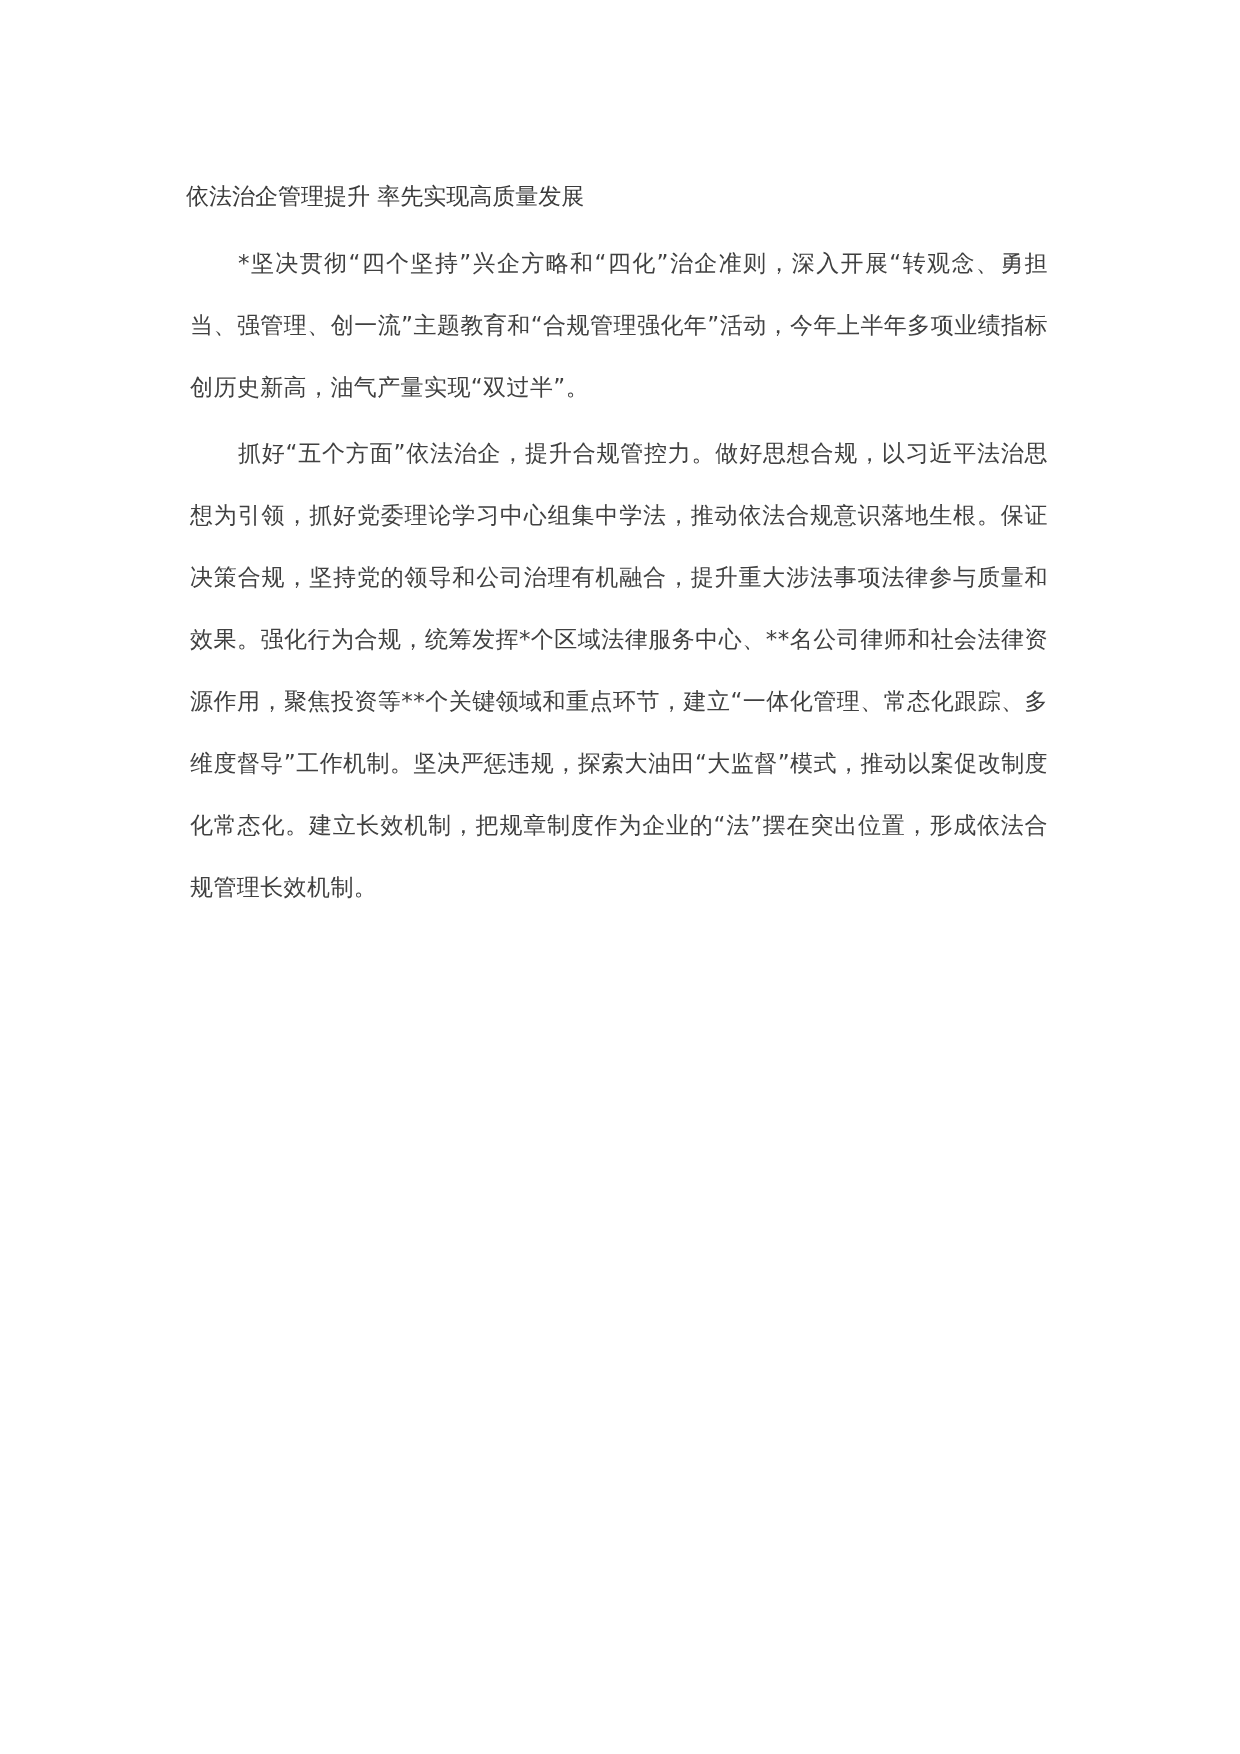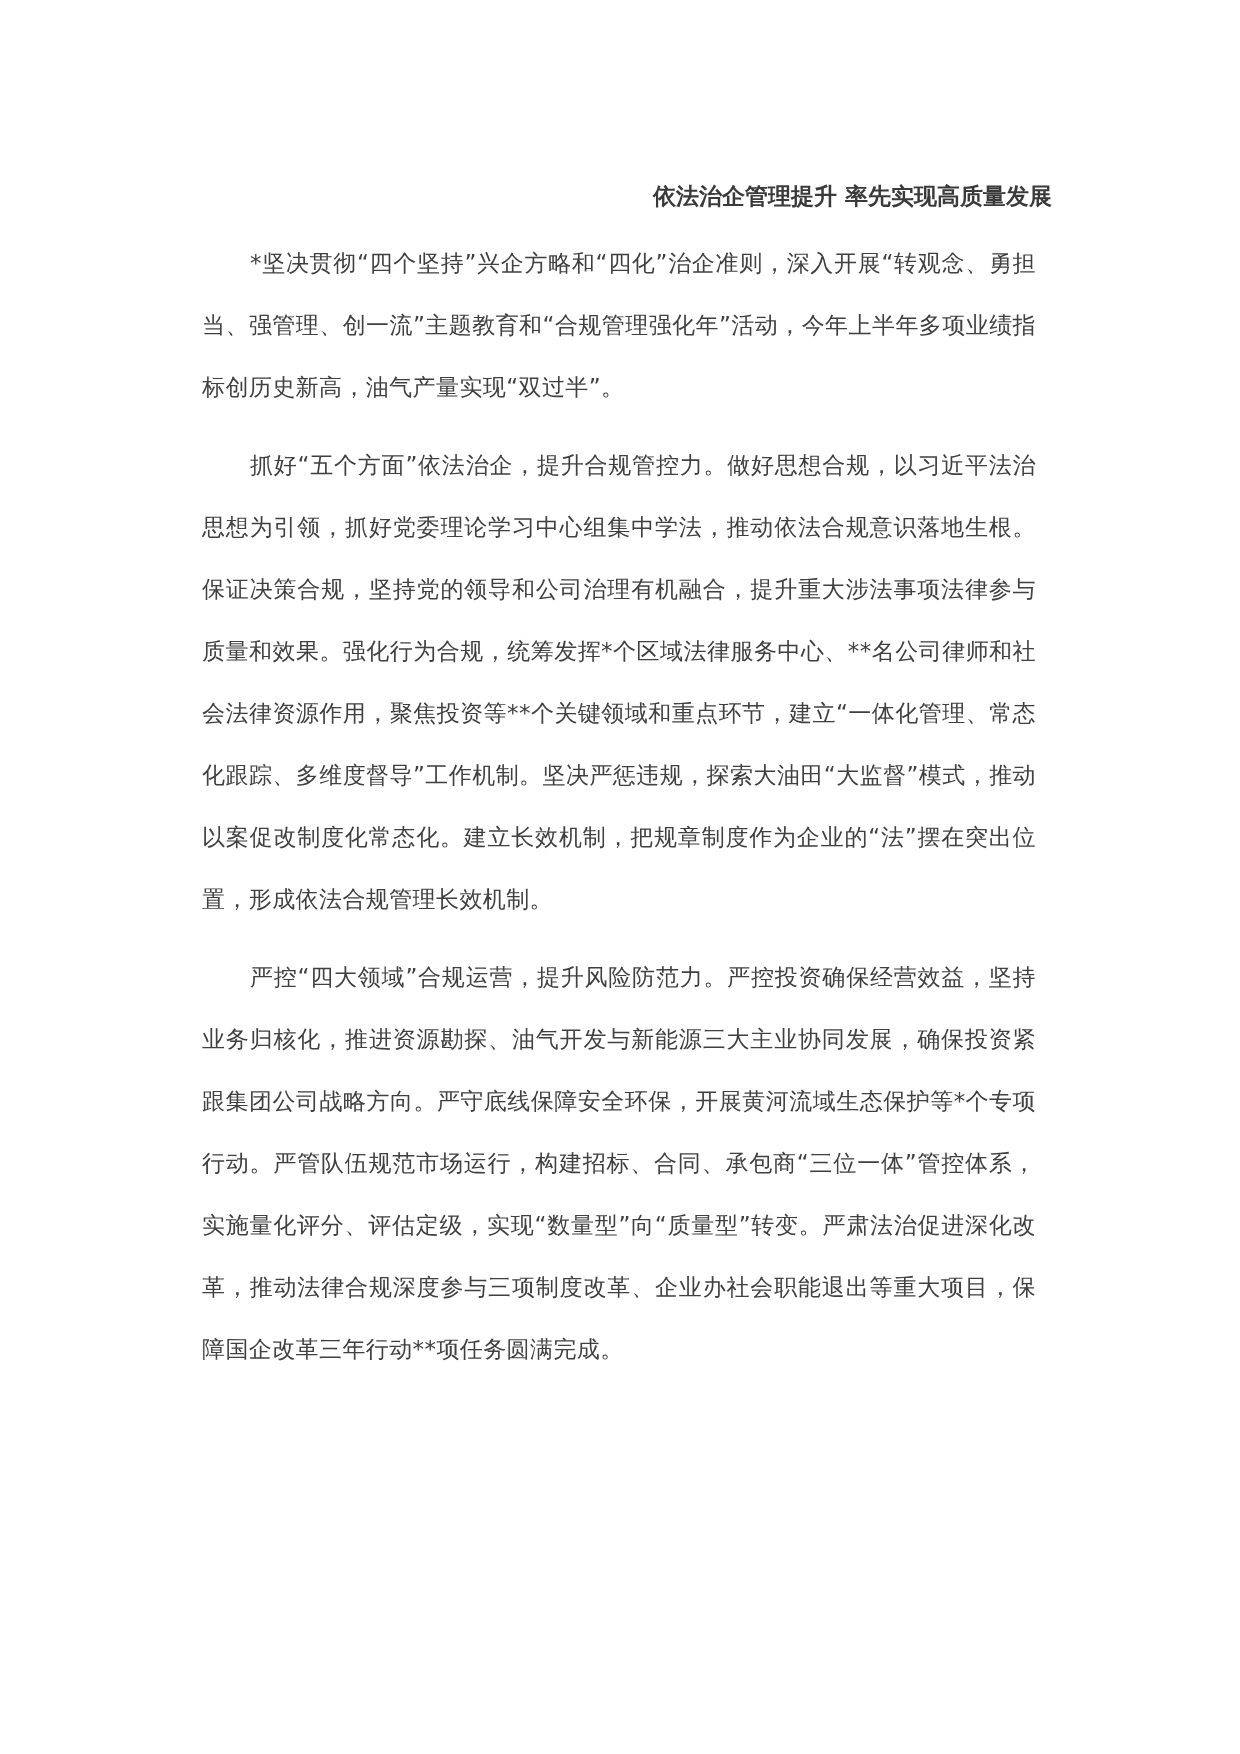--- a/index.html
+++ b/index.html
@@ -15,39 +15,38 @@
       font-family: "DejaVu Sans", "Liberation Sans", sans-serif;
       color: #404040;
     }
     .page {
       position: absolute;
       left: 186px;
       top: 178px;
       width: 866px;
     }
     .title {
-      text-align: right;
+      text-align: left;
       font-size: 23px;
-      font-weight: bold;
+      font-weight: normal;
       color: #3a3a3a;
       line-height: 36px;
       margin: 0 0 18px 0;
       letter-spacing: 0px;
     }
     .para {
       font-size: 23px;
       line-height: 62px;
-      margin: 16px;
+      margin: 4px;
       text-indent: 48px;
       text-align: justify;
       letter-spacing: 0.4px;
       word-break: break-all;
     }
   </style>
 </head>
 <body>
 
 <div class="page">
   <h1 class="title">依法治企管理提升 率先实现高质量发展</h1>
   <p class="para">*坚决贯彻“四个坚持”兴企方略和“四化”治企准则，深入开展“转观念、勇担当、强管理、创一流”主题教育和“合规管理强化年”活动，今年上半年多项业绩指标创历史新高，油气产量实现“双过半”。</p>
   <p class="para">抓好“五个方面”依法治企，提升合规管控力。做好思想合规，以习近平法治思想为引领，抓好党委理论学习中心组集中学法，推动依法合规意识落地生根。保证决策合规，坚持党的领导和公司治理有机融合，提升重大涉法事项法律参与质量和效果。强化行为合规，统筹发挥*个区域法律服务中心、**名公司律师和社会法律资源作用，聚焦投资等**个关键领域和重点环节，建立“一体化管理、常态化跟踪、多维度督导”工作机制。坚决严惩违规，探索大油田“大监督”模式，推动以案促改制度化常态化。建立长效机制，把规章制度作为企业的“法”摆在突出位置，形成依法合规管理长效机制。</p>
-  <p class="para">严控“四大领域”合规运营，提升风险防范力。严控投资确保经营效益，坚持业务归核化，推进资源勘探、油气开发与新能源三大主业协同发展，确保投资紧跟集团公司战略方向。严守底线保障安全环保，开展黄河流域生态保护等*个专项行动。严管队伍规范市场运行，构建招标、合同、承包商“三位一体”管控体系，实施量化评分、评估定级，实现“数量型”向“质量型”转变。严肃法治促进深化改革，推动法律合规深度参与三项制度改革、企业办社会职能退出等重大项目，保障国企改革三年行动**项任务圆满完成。</p>
 </div>
 
 </body></html>

